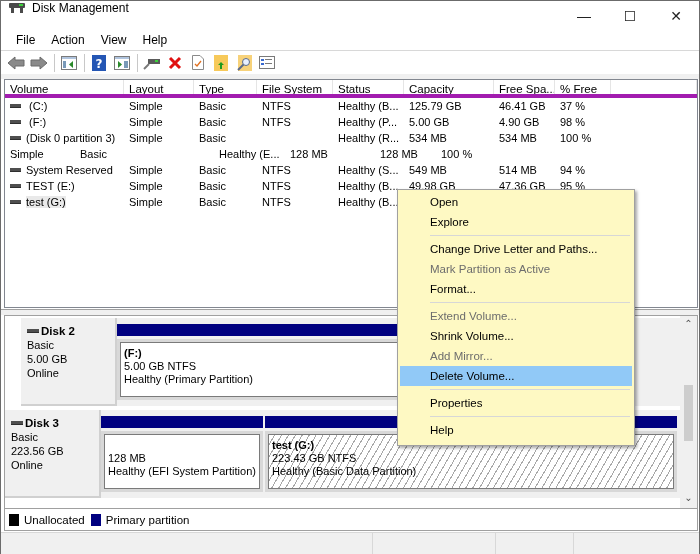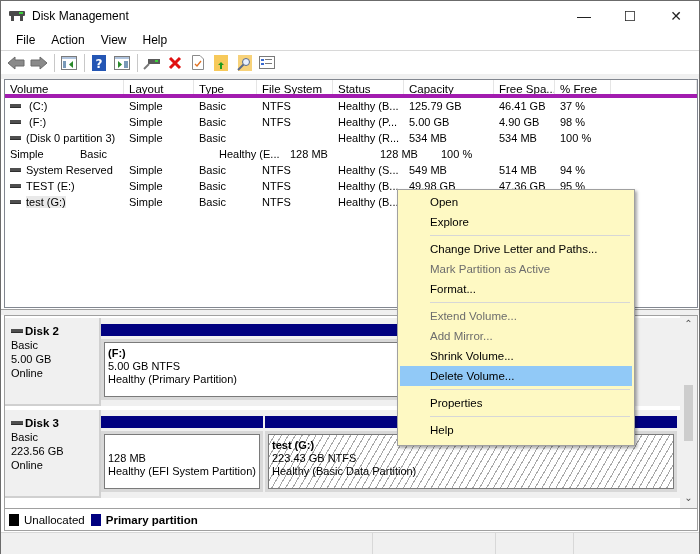--- a/index.html
+++ b/index.html
@@ -1,18 +1,18 @@
 <!DOCTYPE html>
 <html><head>
 <meta charset="utf-8">
 <style>
 *{box-sizing:border-box;margin:0;padding:0}
 body{width:700px;height:554px;font-family:"Liberation Sans","DejaVu Sans",sans-serif;font-size:11px;color:#000;background:#fff;position:relative;overflow:hidden}
 .win{position:absolute;left:0;top:0;width:700px;height:554px;border:1px solid #6b6b6b;background:#fff}
-.titlebar{position:absolute;left:0;top:0;width:698px;height:30px;display:flex;align-items:center;background:#fff}
+.titlebar{position:absolute;left:0;top:0;width:698px;height:30px;display:flex;align-items:flex-start;background:#fff}
 .app-icon{width:16px;height:14px;margin-left:8px;margin-right:7px;position:relative}
 .app-icon .t{position:absolute;left:0;top:2px;width:16px;height:5px;background:#4a4a4a;border-radius:1px}
 .app-icon .b{position:absolute;left:2px;top:7px;width:3px;height:5px;background:#4a4a4a}
 .app-icon .b2{position:absolute;left:11px;top:7px;width:3px;height:5px;background:#4a4a4a}
 .app-icon .led{position:absolute;left:10px;top:3px;width:4px;height:2px;background:#3bd13b}
 .title{font-size:12px}
 .winbtns{position:absolute;right:0;top:0;display:flex;height:30px}
 .winbtn{width:46px;height:30px;display:flex;align-items:center;justify-content:center;font-size:14px;color:#222}
 .menubar{position:absolute;left:0;top:30px;height:18px;width:698px;display:flex;align-items:center}
 .menu-item{padding:0 7px 0 9px;font-size:12px}
@@ -282,21 +282,21 @@
             <div class="box">
               <div class="in hatch">
                 <div class="bold">test  (G:)</div>
                 <div>223.43 GB NTFS</div>
                 <div>Healthy (Basic Data Partition)</div>
               </div>
             </div>
           </div>
         </div>
       </div>
-      <div class="disk" style="top: 2px;">
+      <div class="disk" style="top: 2px; margin-left: 16px;">
         <div class="dlabel">
           <div class="name"><span class="drv"></span><span>Disk 2</span></div>
           <div>Basic</div>
           <div>5.00 GB</div>
           <div>Online</div>
         </div>
         <div class="parts">
           <div class="part" style="left: 0px; width: 300px;">
             <div class="bar" style="background: rgb(0, 0, 128);"></div>
             <div class="box">
@@ -313,39 +313,39 @@
       <div class="up">⌃</div>
       <div class="thumb"></div>
       <div class="down">⌄</div>
     </div>
   </div>
 
   <div class="legend" id="legend">
       <span class="swatch" style="background: rgb(0, 0, 0);"></span>
       <span style="margin-right: 6px;">Unallocated</span>
       <span class="swatch" style="background: rgb(0, 0, 128);"></span>
-      <span style="margin-right: 6px; font-weight: bold;">Primary partition</span>
+      <span style="margin-right: 6px;">Primary partition</span>
     </div>
 
   <div class="statusbar">
     <div class="sb" style="width:372px"></div>
     <div class="sb" style="width:123px"></div>
     <div class="sb" style="width:78px"></div>
   </div>
 
   <div class="ctx" id="ctx">
       <div class="mi">Open</div>
       <div class="mi">Explore</div>
       <div class="msep"></div>
       <div class="mi">Change Drive Letter and Paths...</div>
       <div class="mi dis">Mark Partition as Active</div>
       <div class="mi">Format...</div>
       <div class="msep"></div>
       <div class="mi dis">Extend Volume...</div>
+      <div class="mi">Shrink Volume...</div>
       <div class="mi dis">Add Mirror...</div>
-      <div class="mi">Shrink Volume...</div>
       <div class="mi hl">Delete Volume...</div>
       <div class="msep"></div>
       <div class="mi">Properties</div>
       <div class="msep"></div>
       <div class="mi">Help</div>
     </div>
 </div>
 
 </body></html>

